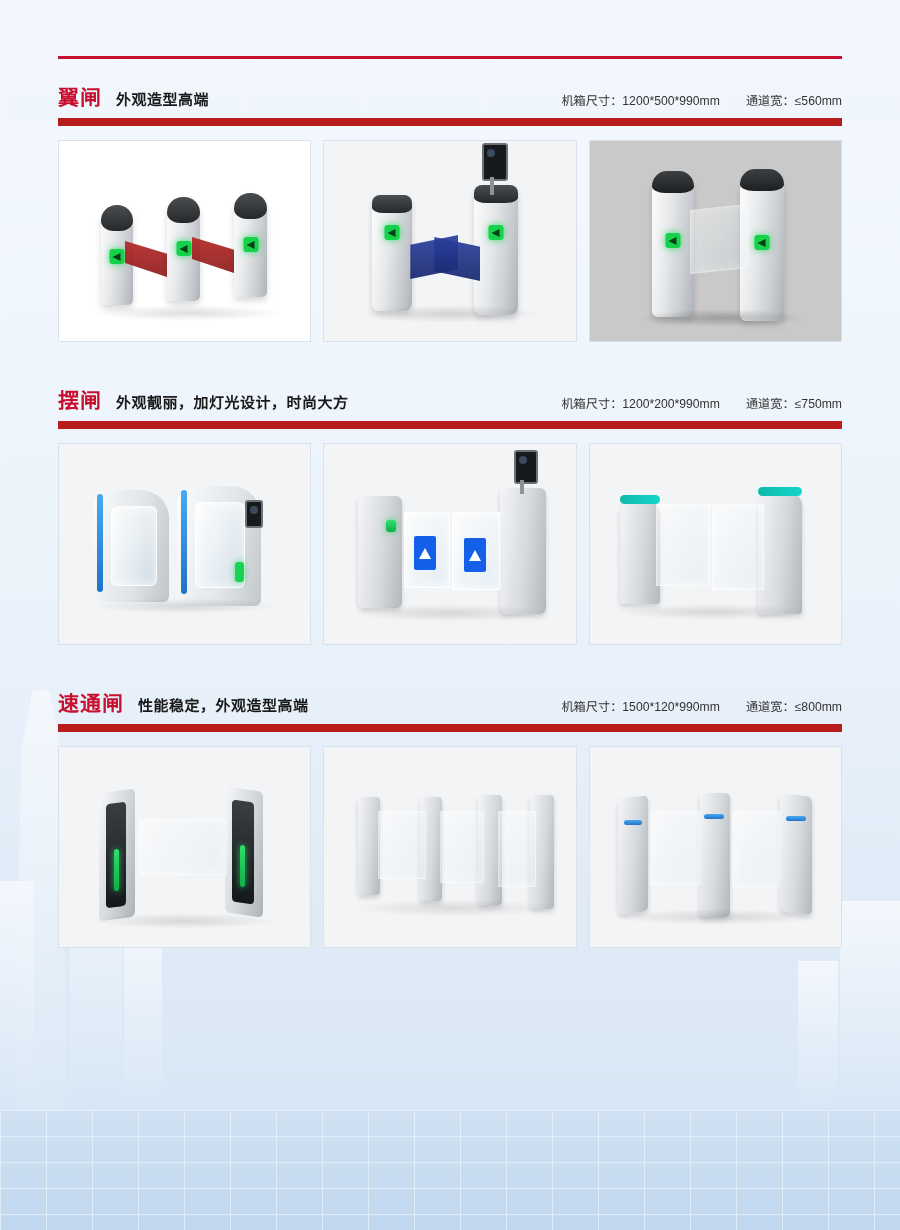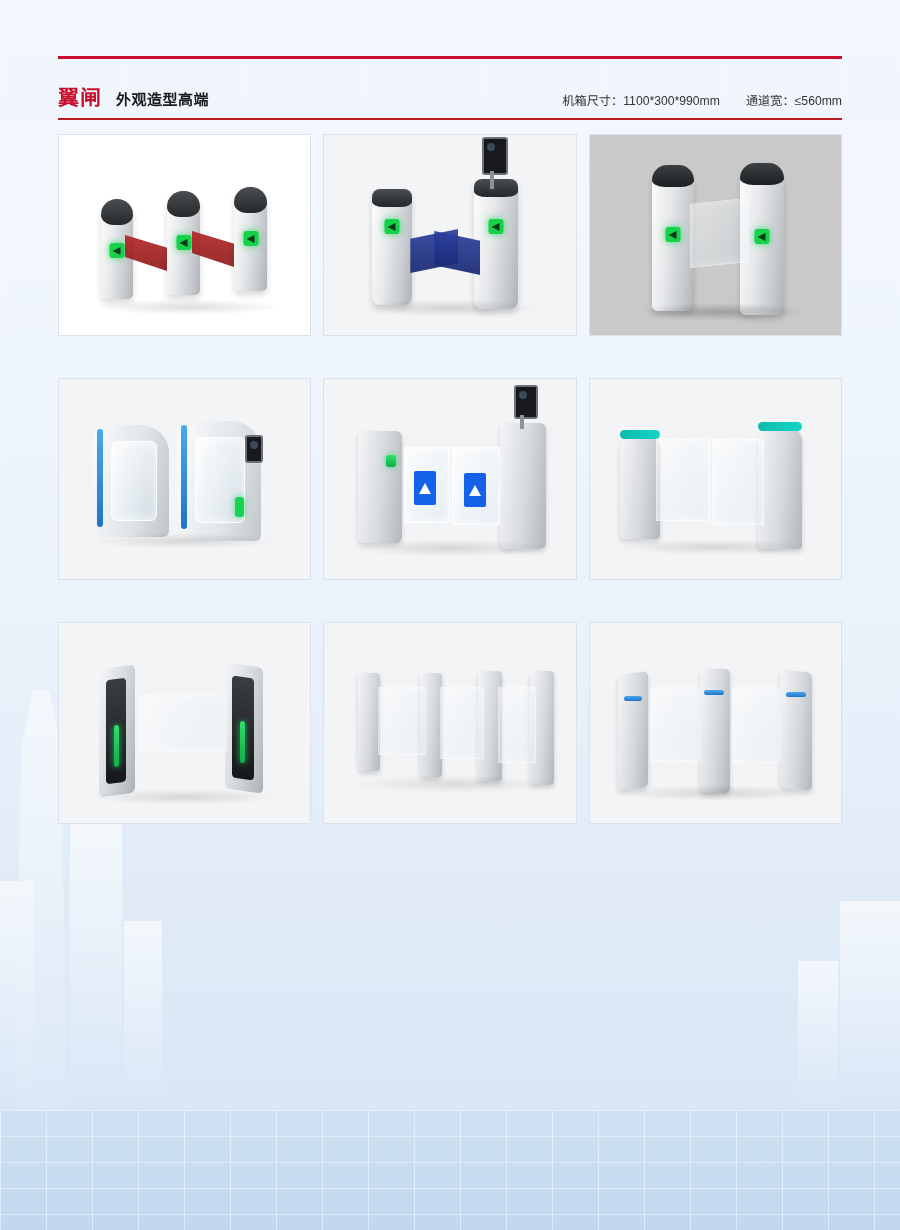--- a/index.html
+++ b/index.html
@@ -102,21 +102,21 @@
     text-align: justify;
     text-indent: 2em;
     margin: 0 0 34px 0;
   }
 
   
   .section { margin-bottom: 16px; }
   .sec-head {
     display: flex;
     align-items: baseline;
-    border-bottom: 2px solid #b91c1c;
+    border-bottom: 8px solid #b91c1c;
     padding-bottom: 7px;
     margin-bottom: 14px;
   }
   .sec-name {
     font-size: 21px;
     font-weight: bold;
     color: #c8102e;
     letter-spacing: 1px;
     margin-right: 14px;
     white-space: nowrap;
@@ -274,21 +274,21 @@
 <div class="page">
 
   <div class="title-rule"></div>
 
 
   <div class="section">
     <div class="sec-head">
       <span class="sec-name">翼闸</span>
       <span class="sec-sub">外观造型高端</span>
       <span class="sec-spec">
-        <span><b>机箱尺寸：</b><span>1100*300*990mm</span></span>
+        <span><b>机箱尺寸：</b><span>1200*500*990mm</span></span>
         <span><b>通道宽：</b><span>≤560mm</span></span>
       </span>
     </div>
 
     <div class="gallery">
 
       <div class="shot">
         <div class="art">
           <div class="ped" style="left:42px;bottom:36px;height:100px;width:32px;">
             <div class="cap"></div>
@@ -338,20 +338,28 @@
           </div>
           <div class="glass" style="left:100px;bottom:70px;width:56px;height:62px;transform:skewY(-6deg);opacity:.55;"></div>
           <div style="position:absolute;left:48px;bottom:14px;width:170px;height:18px;background:radial-gradient(ellipse at center, rgba(0,0,0,.22), rgba(0,0,0,0) 70%);"></div>
         </div>
       </div>
 
     </div>
   </div>
 
   <div class="section" style="margin-top:42px;">
+    <div class="sec-head">
+      <span class="sec-name">摆闸</span>
+      <span class="sec-sub">外观靓丽，加灯光设计，时尚大方</span>
+      <span class="sec-spec">
+        <span><b>机箱尺寸：</b><span>1200*200*990mm</span></span>
+        <span><b>通道宽：</b><span>≤750mm</span></span>
+      </span>
+    </div>
 
     <div class="gallery">
 
       <div class="shot soft">
         <div class="art">
           <div style="position:absolute;left:34px;bottom:42px;width:76px;height:112px;background:linear-gradient(100deg,#fafbfc,#dfe3e7 60%,#bfc4c9);border-radius:16px 28px 6px 6px;"></div>
           <div class="blue-edge" style="left:38px;bottom:52px;width:6px;height:98px;"></div>
           <div class="glass" style="left:52px;bottom:58px;width:44px;height:78px;border-radius:6px;"></div>
           <div style="position:absolute;left:118px;bottom:38px;width:84px;height:120px;background:linear-gradient(100deg,#fbfcfd,#e1e5e9 60%,#c2c7cc);border-radius:18px 30px 6px 6px;"></div>
           <div class="blue-edge" style="left:122px;bottom:50px;width:6px;height:104px;"></div>
@@ -386,20 +394,28 @@
           <div class="glass" style="left:66px;bottom:58px;width:52px;height:80px;opacity:.75;"></div>
           <div class="glass" style="left:122px;bottom:54px;width:50px;height:84px;opacity:.75;"></div>
           <div style="position:absolute;left:24px;bottom:24px;width:200px;height:16px;background:radial-gradient(ellipse at center, rgba(0,0,0,.12), rgba(0,0,0,0) 70%);"></div>
         </div>
       </div>
 
     </div>
   </div>
 
   <div class="section" style="margin-top:42px;">
+    <div class="sec-head">
+      <span class="sec-name">速通闸</span>
+      <span class="sec-sub">性能稳定，外观造型高端</span>
+      <span class="sec-spec">
+        <span><b>机箱尺寸：</b><span>1500*120*990mm</span></span>
+        <span><b>通道宽：</b><span>≤800mm</span></span>
+      </span>
+    </div>
 
     <div class="gallery">
 
       <div class="shot soft">
         <div class="art">
           <div style="position:absolute;left:40px;bottom:28px;width:36px;height:128px;background:linear-gradient(100deg,#f6f7f9,#d2d6da 55%,#aeb2b7);border-radius:5px;transform:skewY(-8deg);"></div>
           <div style="position:absolute;left:47px;bottom:40px;width:20px;height:104px;background:linear-gradient(180deg,#3a3e42,#15181b);border-radius:4px;transform:skewY(-8deg);"></div>
           <div class="ledstrip" style="left:55px;bottom:56px;height:42px;"></div>
           <div style="position:absolute;left:166px;bottom:32px;width:38px;height:126px;background:linear-gradient(100deg,#f6f7f9,#d2d6da 55%,#aeb2b7);border-radius:5px;transform:skewY(8deg);"></div>
           <div style="position:absolute;left:173px;bottom:44px;width:22px;height:102px;background:linear-gradient(180deg,#3a3e42,#15181b);border-radius:4px;transform:skewY(8deg);"></div>

